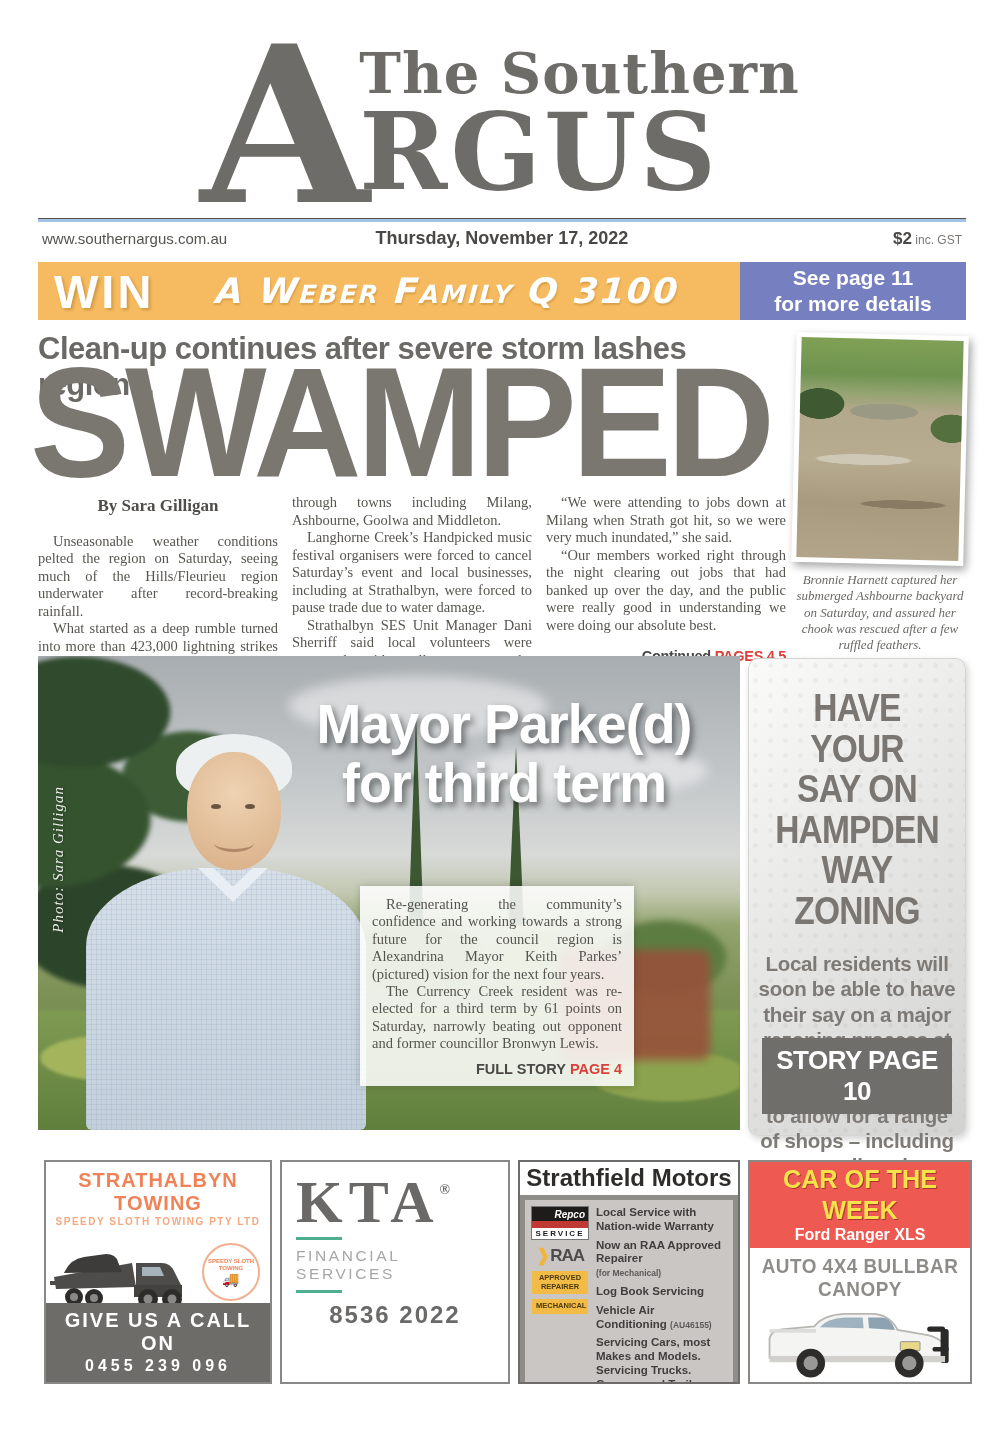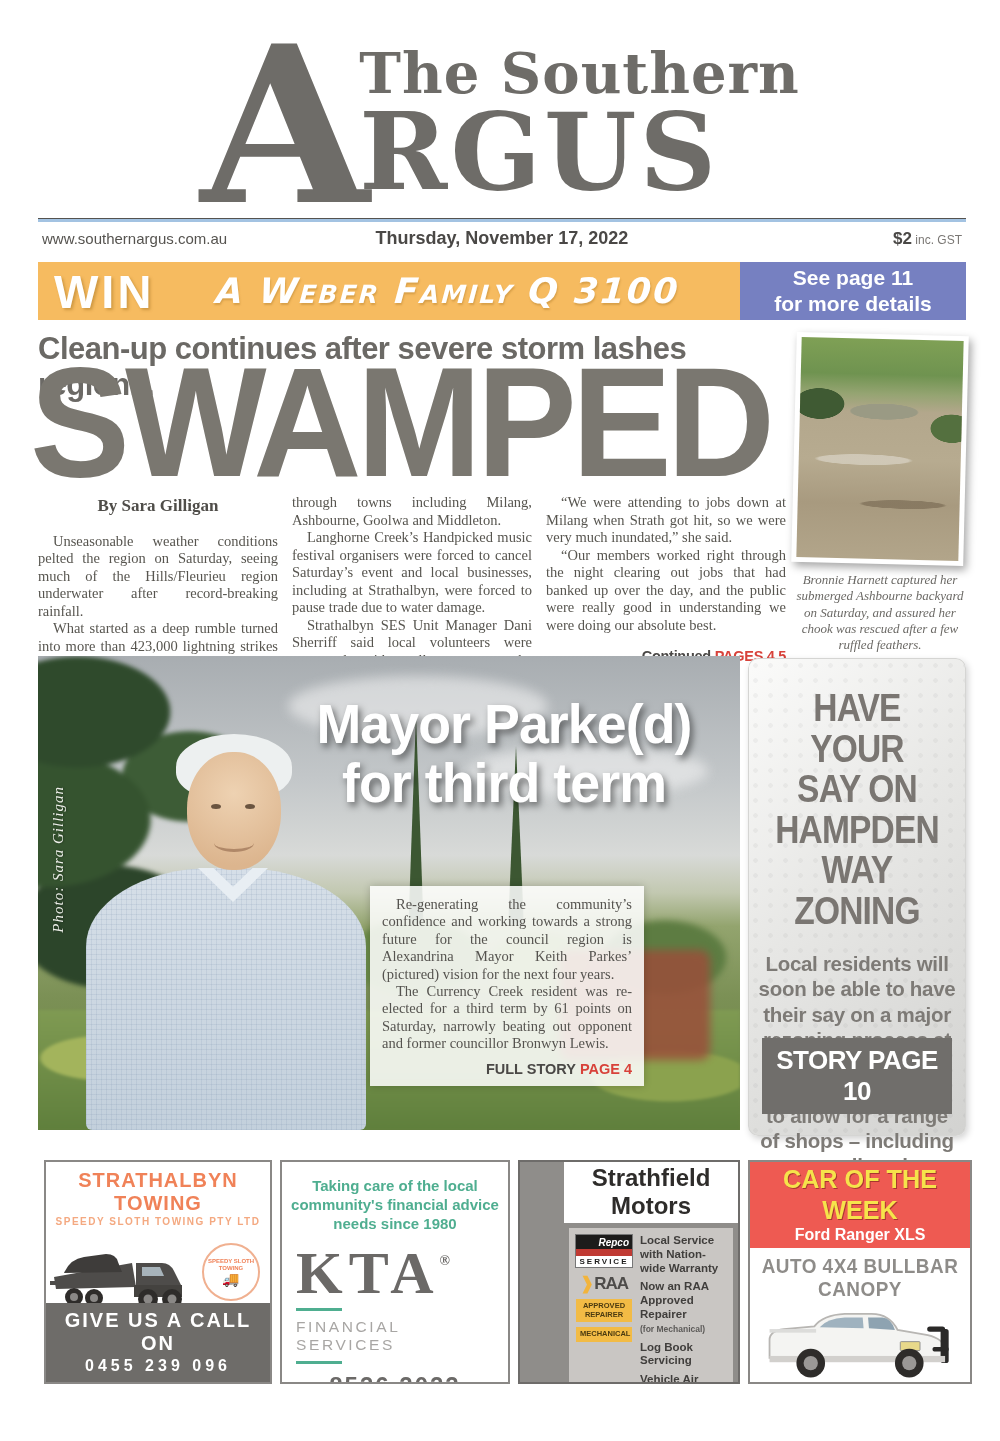--- a/index.html
+++ b/index.html
@@ -110,21 +110,21 @@
       linear-gradient(180deg,#d6dfe8 0%,#c3d0dc 100%);
     border-radius:45% 45% 6px 6px / 30% 30% 6px 6px; }
   .m-collar { position:absolute; left:160px; top:212px; width:70px; height:34px; background:#e8eef3;
     clip-path:polygon(0 0,50% 100%,100% 0,78% 0,50% 55%,22% 0); }
   .m-credit { position:absolute; left:12px; top:130px; writing-mode:vertical-rl; transform:rotate(180deg);
     font-family:"Liberation Serif", serif; font-style:italic; font-size:15px; color:#eef0ea;
     letter-spacing:1px; text-shadow:0 1px 2px rgba(0,0,0,0.4); }
   .m-title { position:absolute; left:238px; top:38px; width:456px; text-align:center;
     font-size:56px; font-weight:bold; color:#ffffff; line-height:1.06; letter-spacing:-1px;
     transform:scaleX(0.96); text-shadow:3px 4px 8px rgba(0,0,0,0.5); }
-  .m-box { position:absolute; left:332px; top:230px; width:274px; background:rgba(255,255,255,0.86);
+  .m-box { position:absolute; left:322px; top:230px; width:274px; background:rgba(255,255,255,0.86);
     padding:10px 12px 8px; font-family:"Liberation Serif", serif; font-size:14.5px; line-height:1.2;
     color:#55534f; text-align:justify; box-shadow:0 0 8px rgba(0,0,0,0.2); }
   .m-box p { text-indent:14px; }
   .m-fullstory { text-align:right; font-family:"Liberation Sans", sans-serif; font-weight:bold;
     font-size:14.5px; color:#4a4846; margin-top:8px; }
   .m-fullstory .pg { color:#d8423a; margin-left:4px; }
   .m-strip { position:absolute; left:330px; bottom:2px; width:372px; height:72px;
     background:rgba(138,200,145,0.93); color:#fff; font-weight:bold; font-size:30px; line-height:1.17;
     padding:2px 0 0 12px; }
   .m-strip .pg { color:#4b5cab; margin-left:7px; }
@@ -170,21 +170,21 @@
   .kta-inner { width:198px; margin:10px auto 0; text-align:left; }
   .kta-logo { font-family:"Liberation Serif", serif; font-weight:bold; font-size:60px; color:#6b6967;
     letter-spacing:6px; line-height:1; }
   .kta-reg { font-size:14px; vertical-align:28px; letter-spacing:0; }
   .kta-rule { width:46px; height:3px; background:#4fae90; margin:5px 0 7px; }
   .kta-fs { font-size:15.5px; color:#a8a6a4; letter-spacing:2.6px; }
   .kta-rule2 { margin-top:7px; }
   .kta-phone { text-align:center; font-size:24px; font-weight:bold; color:#6b6967; letter-spacing:2px; margin-top:8px; }
 
   
-  .ad-mot { width:222px; background:#8f8d8a; border-color:#6e6c6a; display:flex; flex-direction:column;padding-left:44px; }
+  .ad-mot { width:222px; background:#8f8d8a; border-color:#6e6c6a; display:flex; flex-direction:column; }
   .mot-s1 { height:5px; background:#8f8d8a; } .mot-s2 { height:2px; background:#9c3b38; }
   .mot-s3 { height:2px; background:#ffffff; } .mot-s4 { height:1px; background:#55534f; }
   .mot-head { background:#fff; text-align:center; font-size:24px; font-weight:bold; color:#2e2c2a; padding:2px 0 3px; }
   .mot-s5 { height:3px; background:#9c3b38; } .mot-s6 { height:2px; background:#8f8d8a; }
   .mot-panel { margin:5px 5px 4px; background:#c9c6c3; padding:6px 5px; display:flex; gap:6px; flex:1; }
   .mot-logos { width:60px; display:flex; flex-direction:column; align-items:center; gap:5px; }
   .repco { width:58px; border:1px solid #777; }
   .repco-top { background:#1d1c1b; color:#fff; font-style:italic; font-weight:bold; font-size:10px;
     text-align:right; padding:2px 3px 1px; }
   .repco-mid { height:7px; background:#c03a33; }
@@ -336,23 +336,20 @@
     <div class="tow-services pre">CARS. BIKES. TRAILERS.
 MACHINERY. 20FT CONTAINERS.
 AND MUCH MORE...</div>
     <div class="tow-footer">
       <div class="tow-cta1">GIVE US A CALL ON</div>
       <div class="tow-cta2">0455 239 096</div>
     </div>
   </div>
 
   <div class="ad ad-kta">
-    <div class="kta-tag pre">Taking care of the local
-community's financial advice
-needs since 1980</div>
     <div class="kta-inner">
       <div class="kta-logo"><span>KTA</span><span class="kta-reg">®</span></div>
       <div class="kta-rule"></div>
       <div class="kta-fs">FINANCIAL SERVICES</div>
       <div class="kta-rule kta-rule2"></div>
     </div>
     <div class="kta-phone">8536 2022</div>
 
   </div>
 

